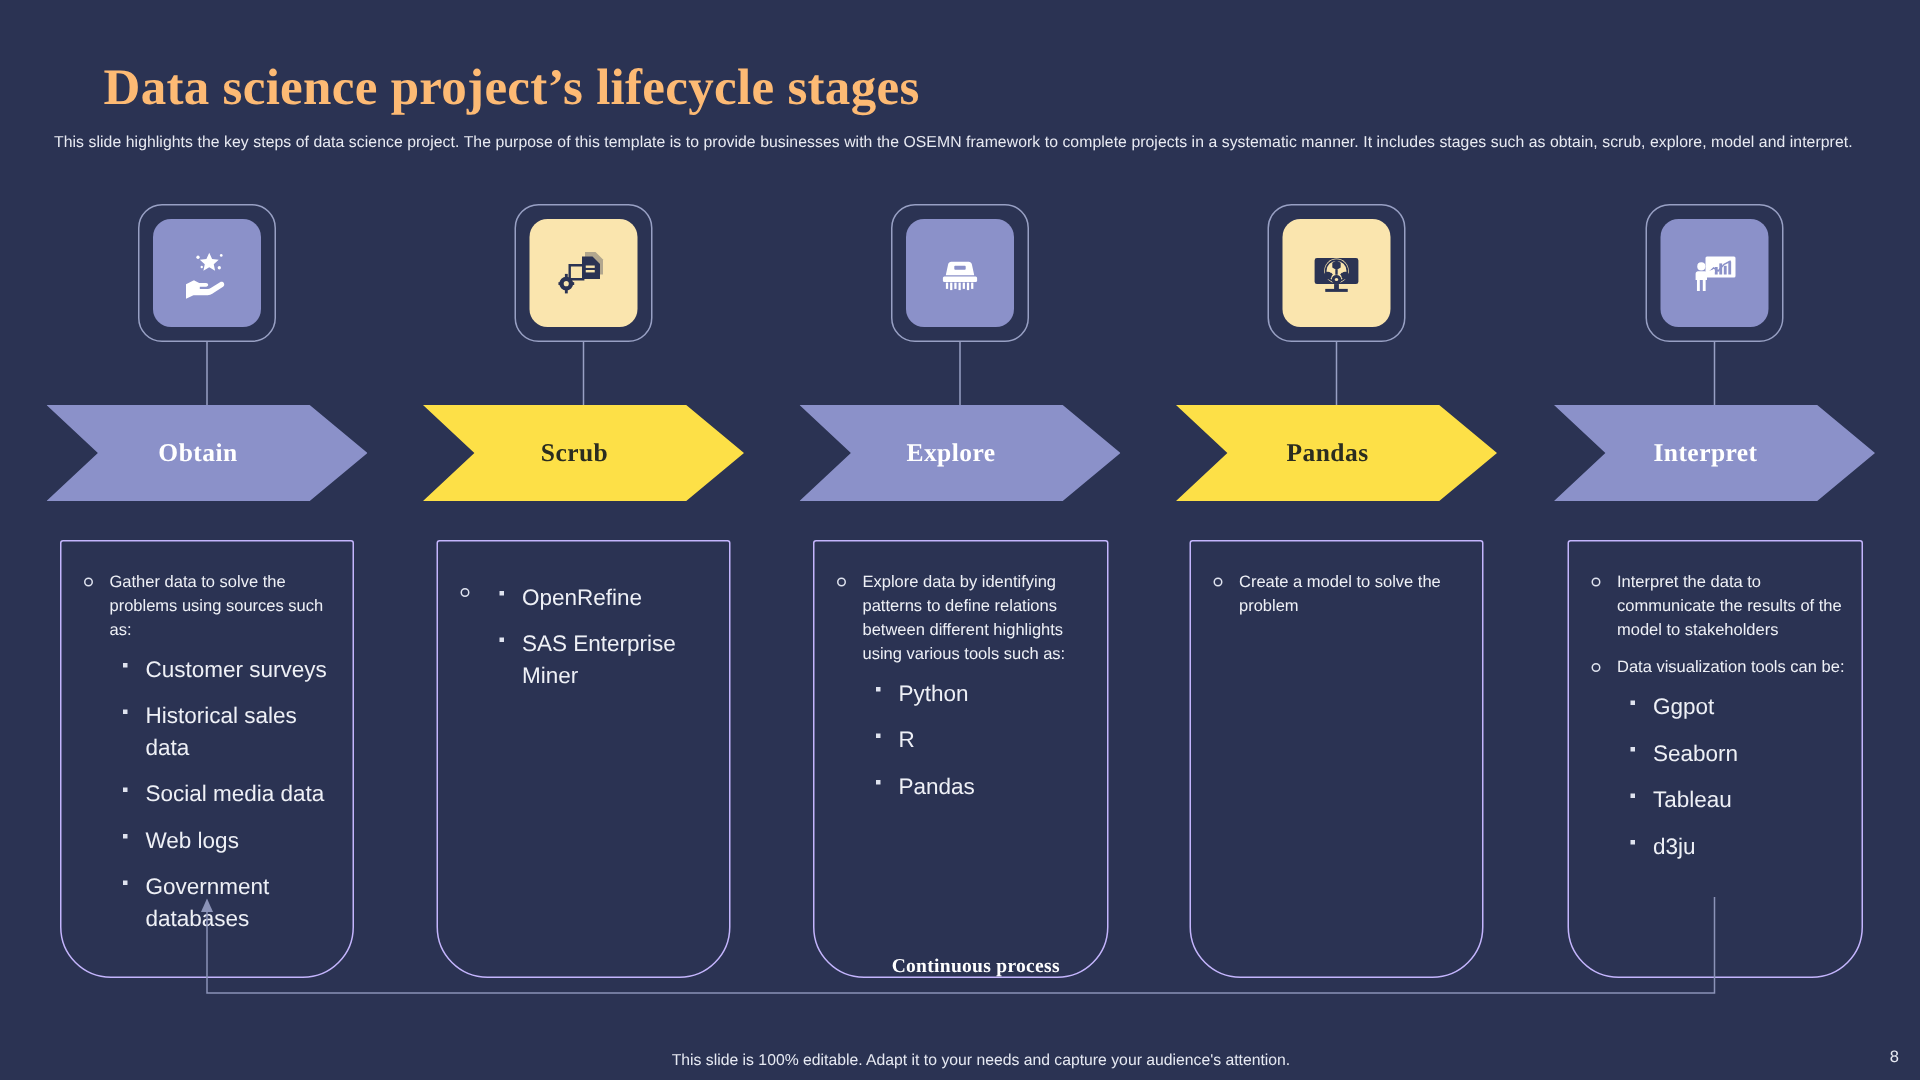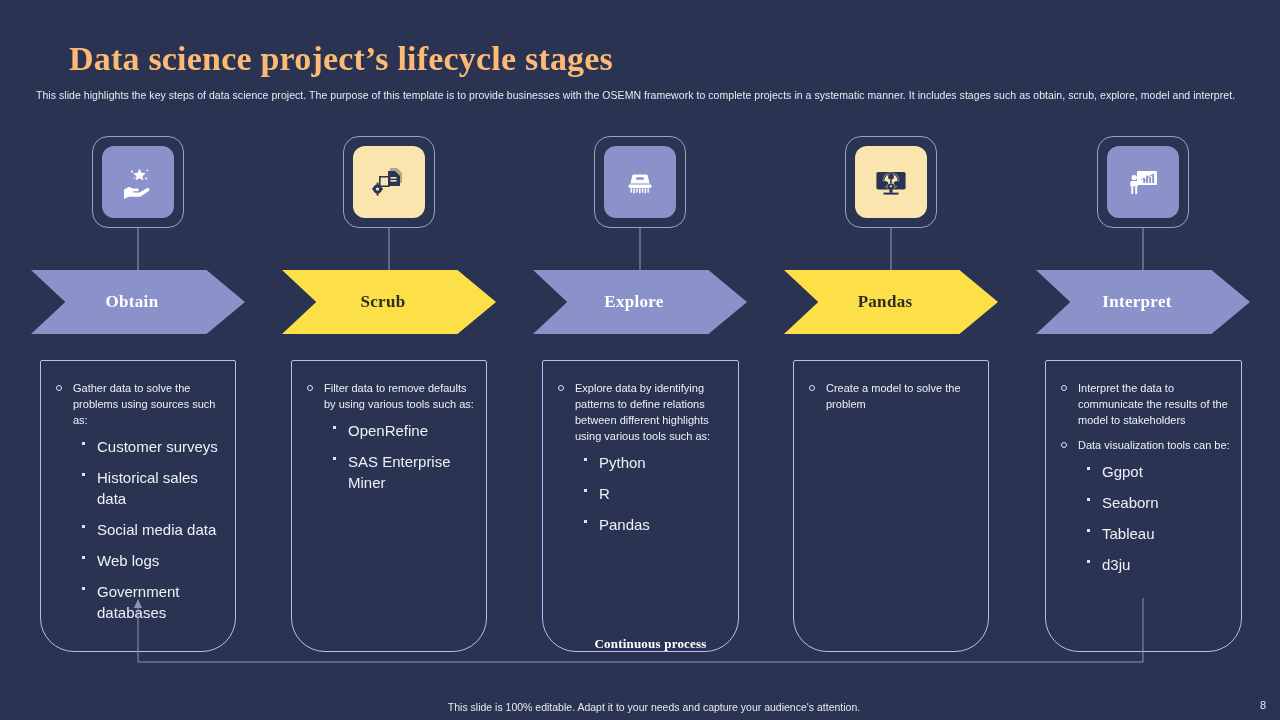--- a/index.html
+++ b/index.html
@@ -302,21 +302,20 @@
           <li class="item2"><span class="b2"></span><span>Government databases</span></li>
         </ul>
       </li>
     </ul>
   </div>
 
   <div class="card card-1">
     <ul class="lvl1">
       <li class="item1">
         <span class="b1"></span>
-        <span>Filter data to remove defaults by using various tools such as:</span>
         <ul class="lvl2">
           <li class="item2"><span class="b2"></span><span>OpenRefine</span></li>
           <li class="item2"><span class="b2"></span><span>SAS Enterprise Miner</span></li>
         </ul>
       </li>
     </ul>
   </div>
 
   <div class="card card-2">
     <ul class="lvl1">

